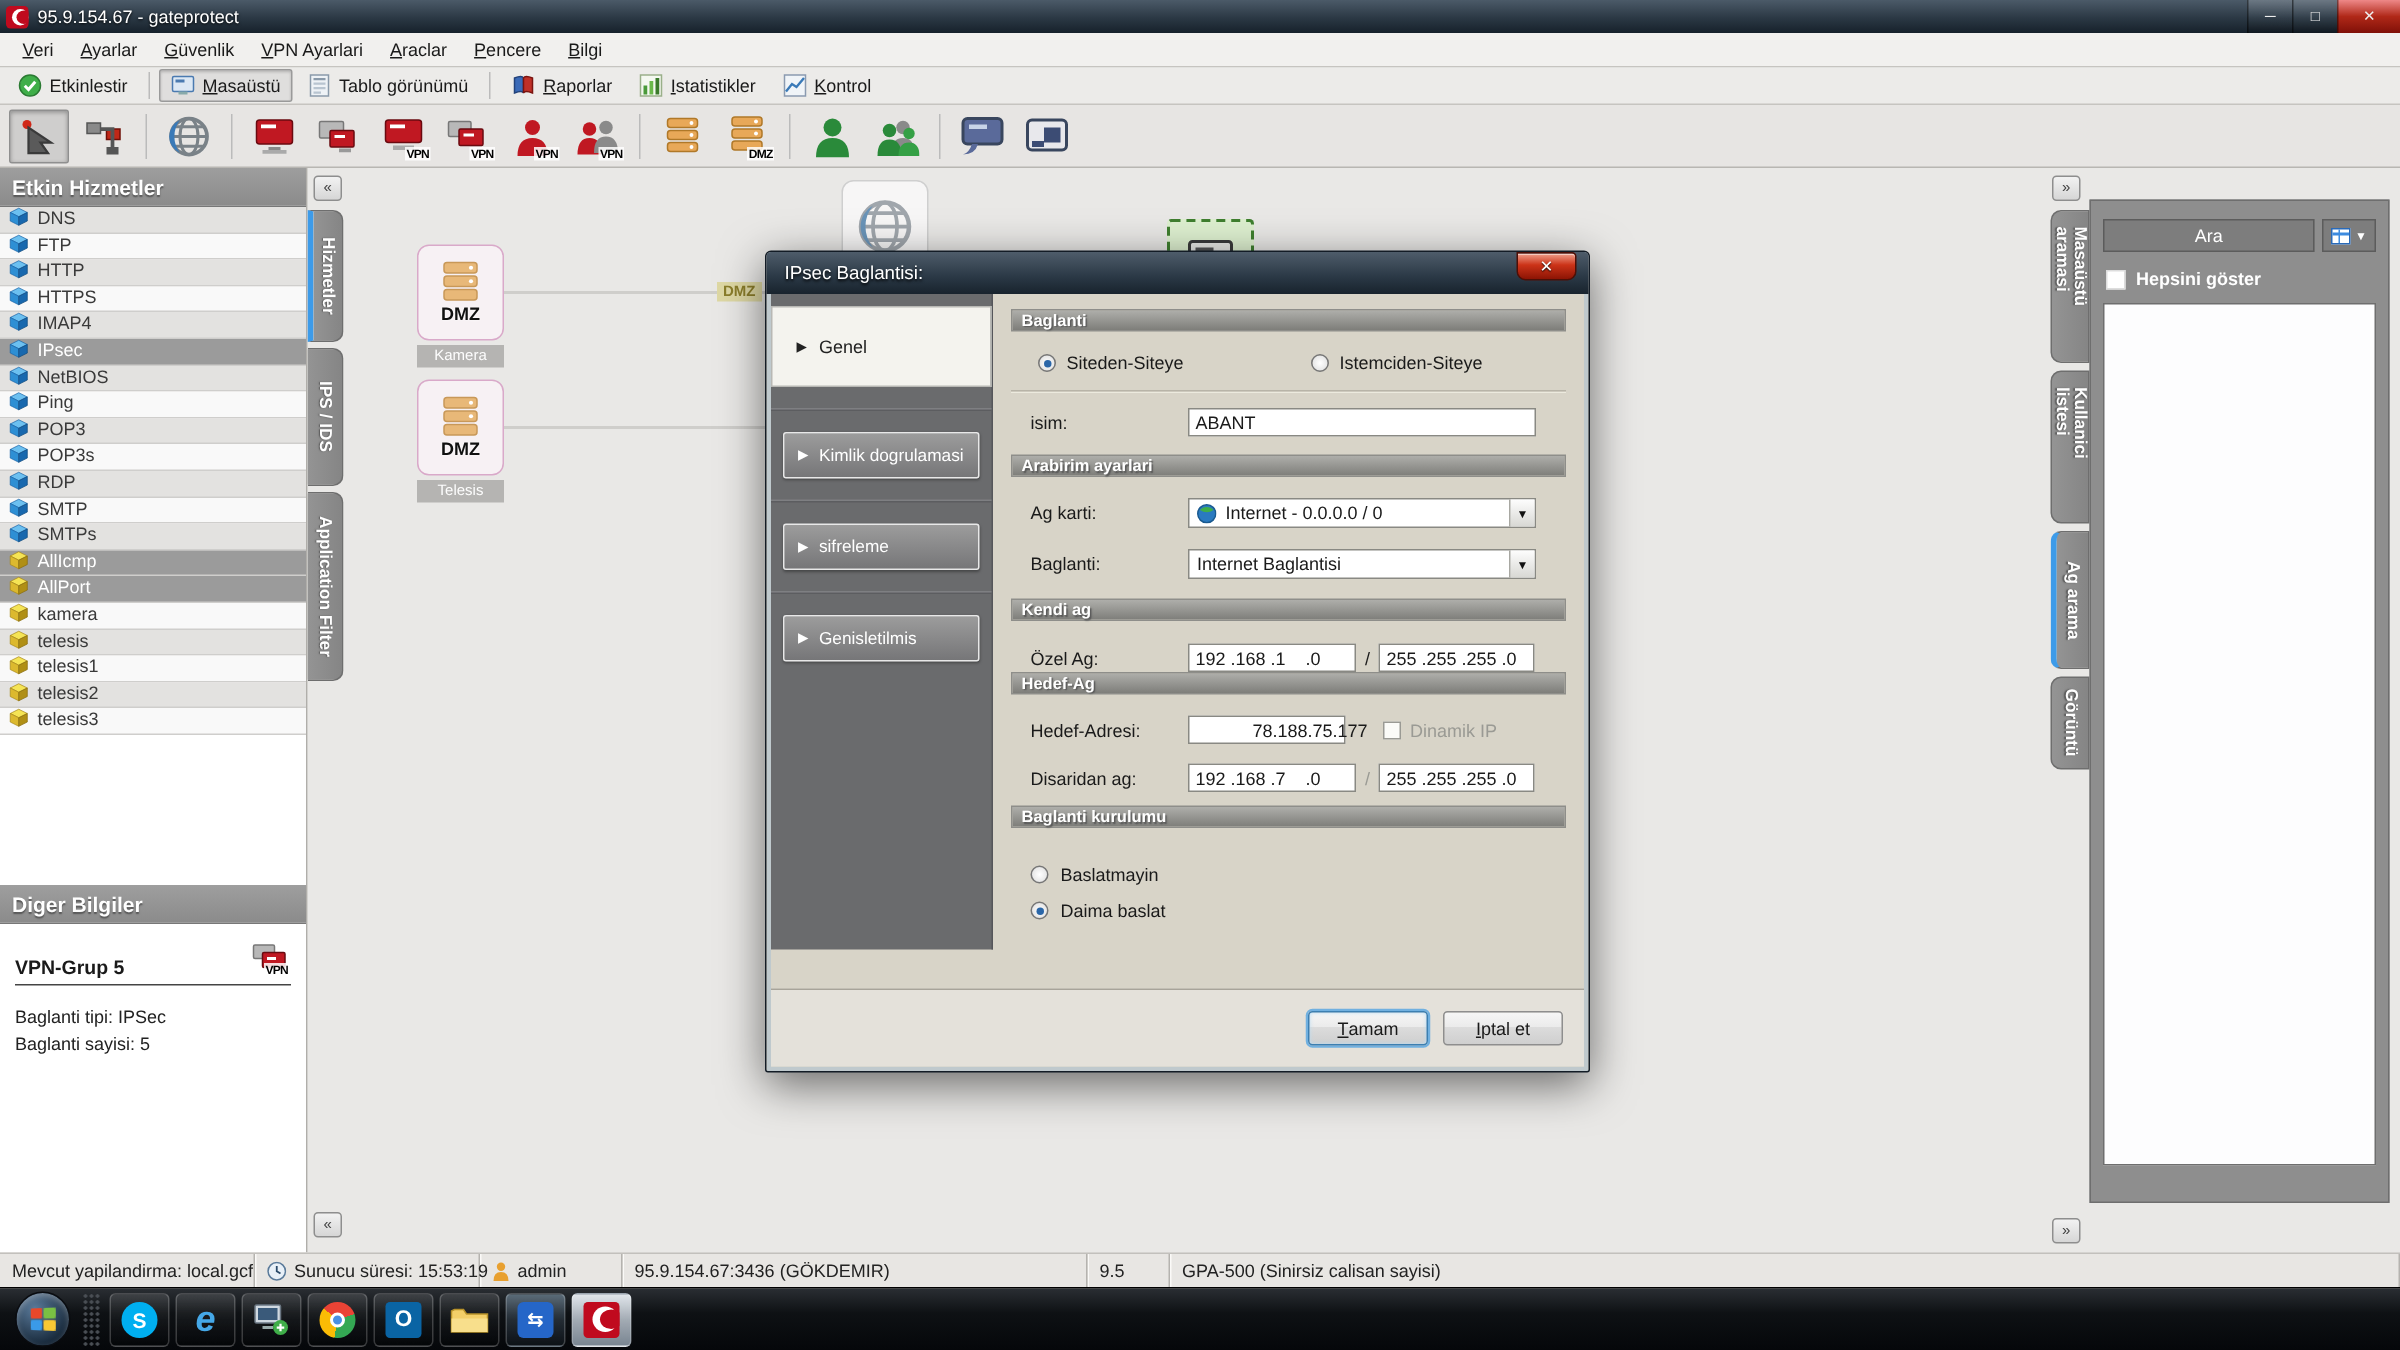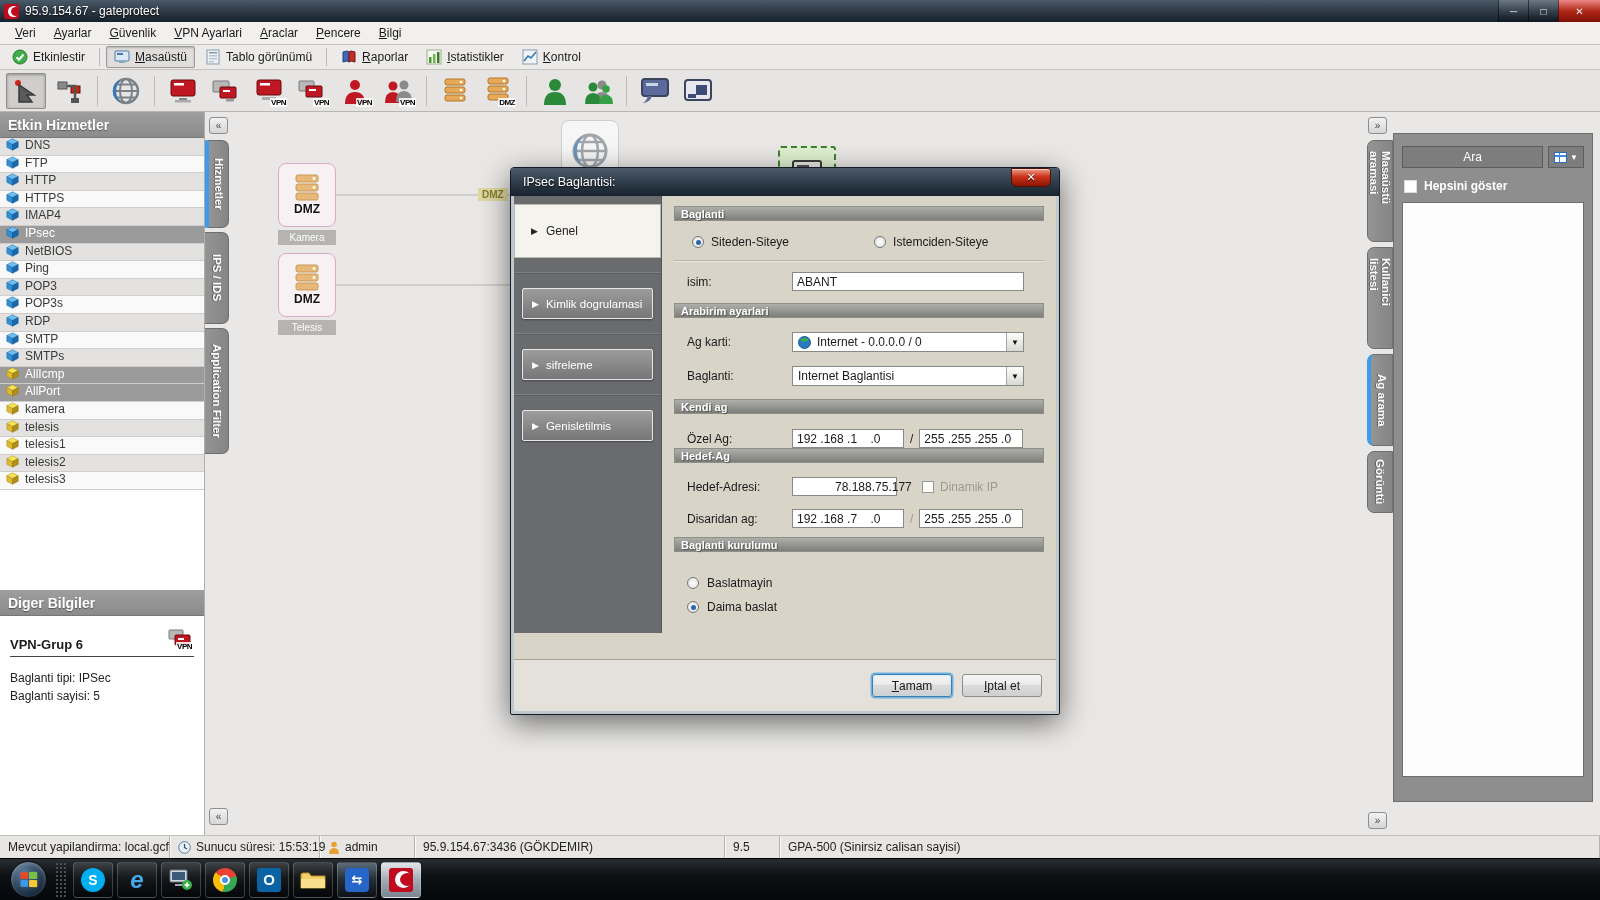--- a/index.html
+++ b/index.html
@@ -562,21 +562,21 @@
             <polygon points="15,4.5 8,8 8,15 15,11.5" fill="#b08f15" stroke="#8a6d0e" stroke-width=".6"></polygon>
           </svg>
         </span>
         <span>telesis3</span>
       </div>
     </div>
   <div id="other-block">
     <div class="side-header">Diger Bilgiler</div>
     <div id="vpn-group">
       <div id="vpn-group-head">
-        <span id="vpn-group-title">VPN-Grup 6</span>
+        <span id="vpn-group-title">VPN-Grup 5</span>
         <span class="vpn-ico">
           <svg width="26" height="24">
               <rect x="1" y="2" width="14" height="9" rx="1" fill="#b8b8b8" stroke="#777"></rect>
               <rect x="7" y="7" width="15" height="10" rx="1" fill="#c01822" stroke="#6a0a10"></rect>
               <rect x="10" y="10" width="6" height="2" fill="#fff"></rect>
             </svg>
           <span class="vpn-badge">VPN</span>
         </span>
       </div>
       <div id="vpn-line1">Baglanti tipi: IPSec</div>

